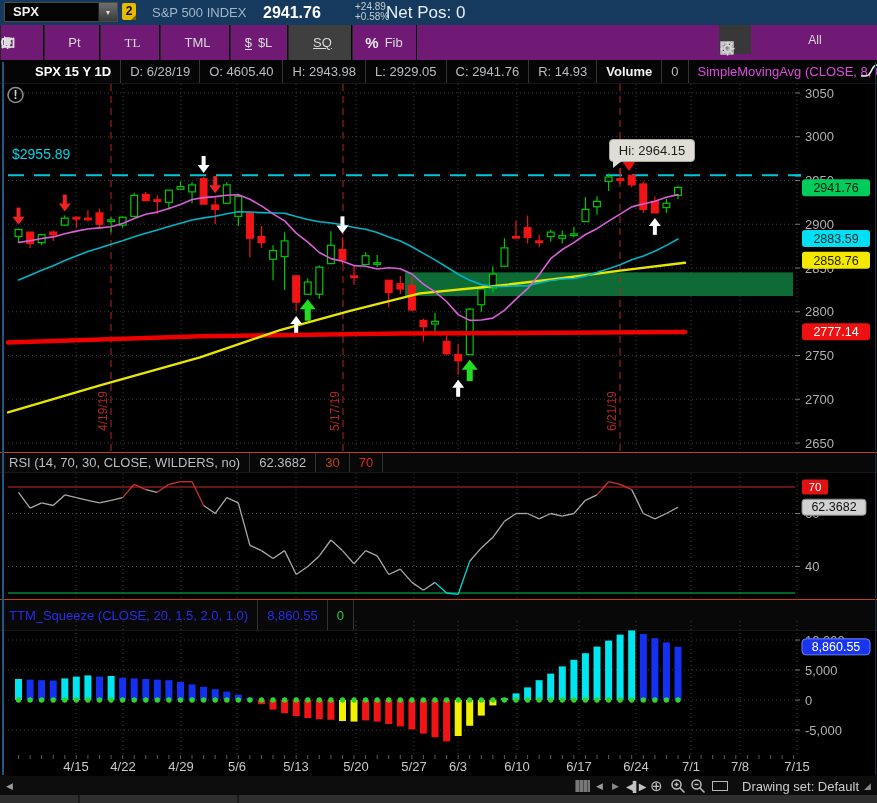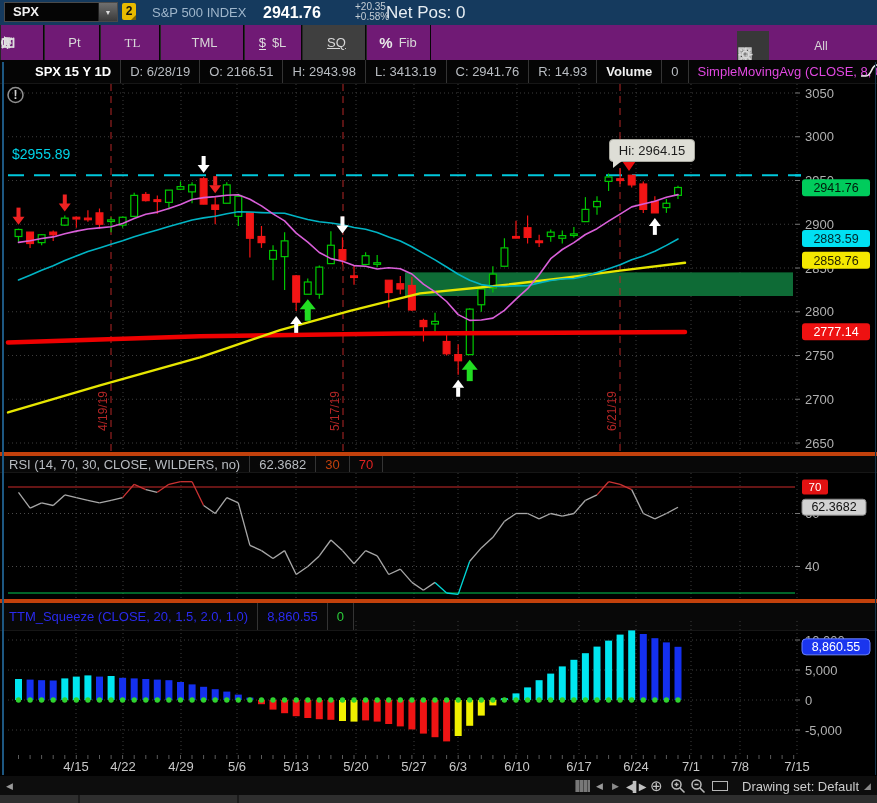--- a/index.html
+++ b/index.html
@@ -21,35 +21,35 @@
   .hdr-price{position:absolute;left:263px;top:0;line-height:25px;font-size:16px;font-weight:bold;color:#fff;}
   .hdr-chg{position:absolute;left:355px;top:2px;font-size:10px;line-height:10px;color:#c4cdd4;text-align:left;}
   .hdr-netpos{position:absolute;left:386px;top:0;line-height:25px;font-size:17px;color:#e6edf3;}
   
   .toolbar{position:absolute;left:0;top:25px;width:877px;height:35px;background:#701a75;display:flex;}
   .tb-btn{display:flex;align-items:center;justify-content:center;gap:6px;height:35px;
       border-right:1px solid #060606;box-shadow:inset 1px 0 0 #262626;color:#d8d8d8;font-size:13px;
       box-sizing:border-box;}
   .tb-btn.active{background:#3f3f3f;text-decoration:underline;}
   .tb-btn .ico{display:flex;align-items:center;}
-  .tb-right{position:absolute;right:6px;top:25px;height:35px;display:flex;gap:2px;align-items:flex-end;}
+  .tb-right{position:absolute;right:6px;top:25px;height:35px;display:flex;gap:8px;align-items:flex-start;}
   .tb-rbtn{width:32px;height:29px;display:flex;align-items:center;justify-content:center;color:#d8d8d8;font-size:12px;}
   .tb-rbtn.lighter{background:#383838;}
   .dollar-ico{font-size:13px;color:#e0e0e0;border-bottom:1.5px solid #e0e0e0;line-height:13px;}
   .pct-ico{font-size:15px;font-weight:bold;color:#e8e8e8;}
   
   .ohlc-bar{position:absolute;left:0;top:60px;width:877px;height:24px;background:#050505;display:flex;
       align-items:stretch;font-size:13px;color:#b9bdc2;border-bottom:1px solid #161616;box-sizing:border-box;}
   .cell{display:flex;align-items:center;padding:0 9px;border-right:1px solid #343434;white-space:nowrap;}
   .cell.title{color:#fff;font-weight:bold;padding-left:35px;}
   .cell.vol{color:#f0f0f0;font-weight:bold;}
   .cell.study{color:#e048e0;}
   .curve-ico{position:absolute;right:18px;top:62px;}
   .panel-header{position:absolute;left:0;width:877px;background:#080808;display:flex;align-items:stretch;
-      font-size:13px;border-top:4px solid #c2410c;border-bottom:1px solid #161616;box-sizing:border-box;}
+      font-size:13px;border-top:1px solid #c2410c;border-bottom:1px solid #161616;box-sizing:border-box;}
   #rsi-header{top:452px;height:21px;color:#b9bdc2;}
   #ttm-header{top:599px;height:32px;}
   
   svg{position:absolute;left:0;display:block;}
   svg text{font-family:"Liberation Sans",sans-serif;}
   #main-svg{top:84px;}
   #rsi-svg{top:473px;}
   #ttm-svg{top:621px;}
   #date-svg{top:755px;}
   .blue-edge{position:absolute;left:2px;top:62px;width:2px;height:713px;background:#1d5781;z-index:6;}
@@ -80,21 +80,21 @@
 
   <div class="top-header">
     <div class="symbol-box">
       <span class="sym">SPX</span>
       <span class="symbol-caret"><span>▼</span></span>
     </div>
     <div class="flag-badge">2</div>
     <div class="hdr-desc">S&amp;P 500 INDEX</div>
     <div class="hdr-price">2941.76</div>
     <div class="hdr-chg">
-      <div>+20.35</div>
+      <div>+24.89</div>
       <div>+0.58%</div>
     </div>
     <div class="hdr-netpos">Net Pos: 0</div>
   </div>
 
   <div class="toolbar" id="toolbar-left">
       <div class="tb-btn" style="width: 44px;">
         <span class="ico">
           <svg width="15" height="16" viewBox="0 0 15 16" stroke="#d8d8d8" stroke-width="1.5" fill="none">
             <path d="M7.5 3v11 M4.5 3h6 M5.5 8h4"></path>
@@ -110,21 +110,21 @@
         <span>Pt</span>
       </div>
       <div class="tb-btn" style="width: 60px; font-family: Liberation Serif, serif;">
         <span class="ico">
           <svg width="14" height="14" viewBox="0 0 14 14">
             <line x1="2" y1="12" x2="12" y2="2" stroke="#e0e0e0" stroke-width="1.8"></line>
           </svg>
         </span>
         <span>TL</span>
       </div>
-      <div class="tb-btn" style="width: 84px;">
+      <div class="tb-btn" style="width: 70px;">
         <span class="ico">
           <svg width="16" height="15" viewBox="0 0 16 15" fill="none" stroke="#d8d8d8" stroke-width="1.4">
             <circle cx="6" cy="7.5" r="4.3"></circle>
             <path d="M6 4.8v2.7l2 1.4 M13.5 2.5v10"></path>
           </svg>
         </span>
         <span>TML</span>
       </div>
       <div class="tb-btn" style="width: 58px;">
         <span class="ico">
@@ -175,23 +175,23 @@
             <path d="M8 1.3V3.9 M8 12.1v2.6 M1.3 8h2.6 M12.1 8h2.6 M3.2 3.2l1.9 1.9 M10.9 10.9l1.9 1.9 M12.8 3.2l-1.9 1.9 M5.1 10.9l-1.9 1.9"></path>
           </svg>
         </span>
       </div>
     </div>
 
   <div class="ohlc-bar">
     <div class="cell title">SPX 15 Y 1D</div>
     <div id="ohlc-cells" style="display:flex;">
         <div class="cell">D: 6/28/19</div>
-        <div class="cell">O: 2166.51</div>
+        <div class="cell">O: 4605.40</div>
         <div class="cell">H: 2943.98</div>
-        <div class="cell">L: 3413.19</div>
+        <div class="cell">L: 2929.05</div>
         <div class="cell">C: 2941.76</div>
         <div class="cell">R: 14.93</div>
       </div>
     <div class="cell vol">Volume</div>
     <div class="cell">0</div>
     <div class="cell study">SimpleMovingAvg (CLOSE, 8, 0, no)</div>
 
   </div>
   <span class="curve-ico">
     <svg width="26" height="17" viewBox="0 0 26 17">

